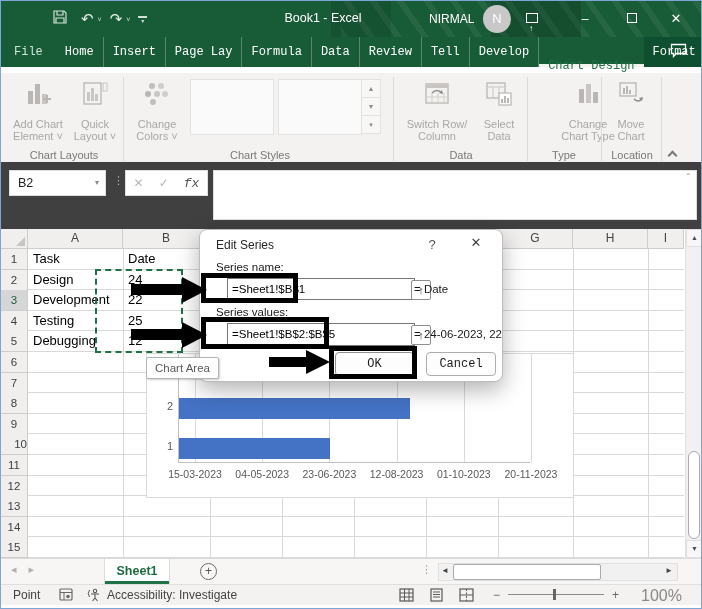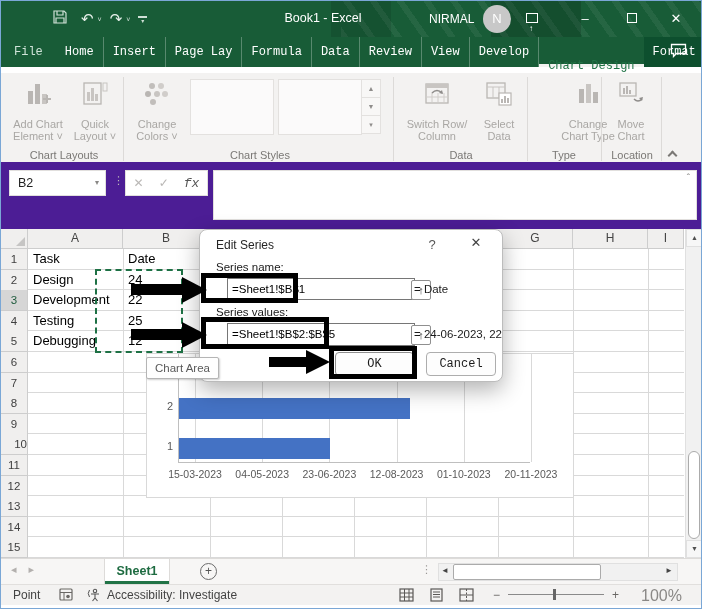--- a/index.html
+++ b/index.html
@@ -36,21 +36,21 @@
   #ribbon { position:absolute; left:0; top:72px; width:100%; height:95px; background:#f3f2f1; border-bottom:1px solid #4c1d95; }
   .rgroup-label { position:absolute; top:76px; font-size:11px; color:#7a7875; text-align:center; }
   .rdiv { position:absolute; top:4px; width:1px; height:84px; background:#dcdad8; }
   .bigbtn { position:absolute; top:6px; text-align:center; font-size:11px; color:#a9a7a4; line-height:12.5px; }
   .bigbtn .icn { margin:0 auto 6px auto; }
   .gallery-box { position:absolute; top:6px; width:84px; height:56px; background:#fbfafa; border:1px solid #e3e1df; }
   .gscroll { position:absolute; left:360px; width:20px; height:19px; border:1px solid #e3e1df; background:#f8f7f6; color:#8f8d8b; font-size:7px; text-align:center; line-height:17px; }
   .chev { display:inline-block; width:7px; height:7px; border-top:2px solid #7a7875; border-right:2px solid #7a7875; transform:rotate(-45deg); }
 
   
-  #fbar { position:absolute; left:0; top:161px; width:100%; height:67px; background:#4c1d95; }
+  #fbar { position:absolute; left:0; top:161px; width:100%; height:67px; background:#404040; }
   #namebox { position:absolute; left:8px; top:8px; width:97px; height:26px; background:#fff; border:1px solid #e1dfdd; font-size:12.5px; color:#222; line-height:24px; padding-left:8px; }
   #namebox .dd { position:absolute; right:6px; top:0; font-size:8px; color:#8a8886; }
   #fbar-dots { position:absolute; left:112px; top:12px; color:#bdbbb9; font-size:11px; }
   #fbtns { position:absolute; left:124px; top:8px; width:83px; height:26px; background:#fff; border:1px solid #e1dfdd; display:flex; align-items:center; justify-content:space-around; }
   #fbtns .fx { font-family:Liberation Mono, monospace; font-style:italic; color:#555; font-size:13px; }
   #fbtns .gr { color:#b9b7b5; font-size:12px; }
   #finput { position:absolute; left:212px; top:8px; width:484px; height:50px; background:#fff; border:1px solid #e1dfdd; }
   #finput .caret { position:absolute; right:6px; top:2px; color:#8a8886; font-size:10px; }
 
   
@@ -153,21 +153,21 @@
 
   <div id="tabrow">
     <div id="tabs-container" style="display:flex;font-family:Liberation Mono, monospace;">
         <div class="rtab file">File</div>
         <div class="rtab normal">Home</div>
         <div class="rtab normal">Insert</div>
         <div class="rtab normal">Page Lay</div>
         <div class="rtab normal">Formula</div>
         <div class="rtab normal">Data</div>
         <div class="rtab normal">Review</div>
-        <div class="rtab normal">View</div>
+        <div class="rtab normal">Tell</div>
         <div class="rtab normal">Develop</div>
         <div class="rtab active">Chart Design</div>
         <div class="rtab contextual">Format</div>
       </div>
     <div id="tellme-wrap">
       <span>
         <svg width="13" height="16" viewBox="0 0 13 16">
             <circle cx="6.5" cy="6" r="4.6" fill="none" stroke="#fff" stroke-width="1.2"></circle>
             <path d="M4.5 11 h4 M5 13 h3" stroke="#fff" stroke-width="1.2"></path>
           </svg>

